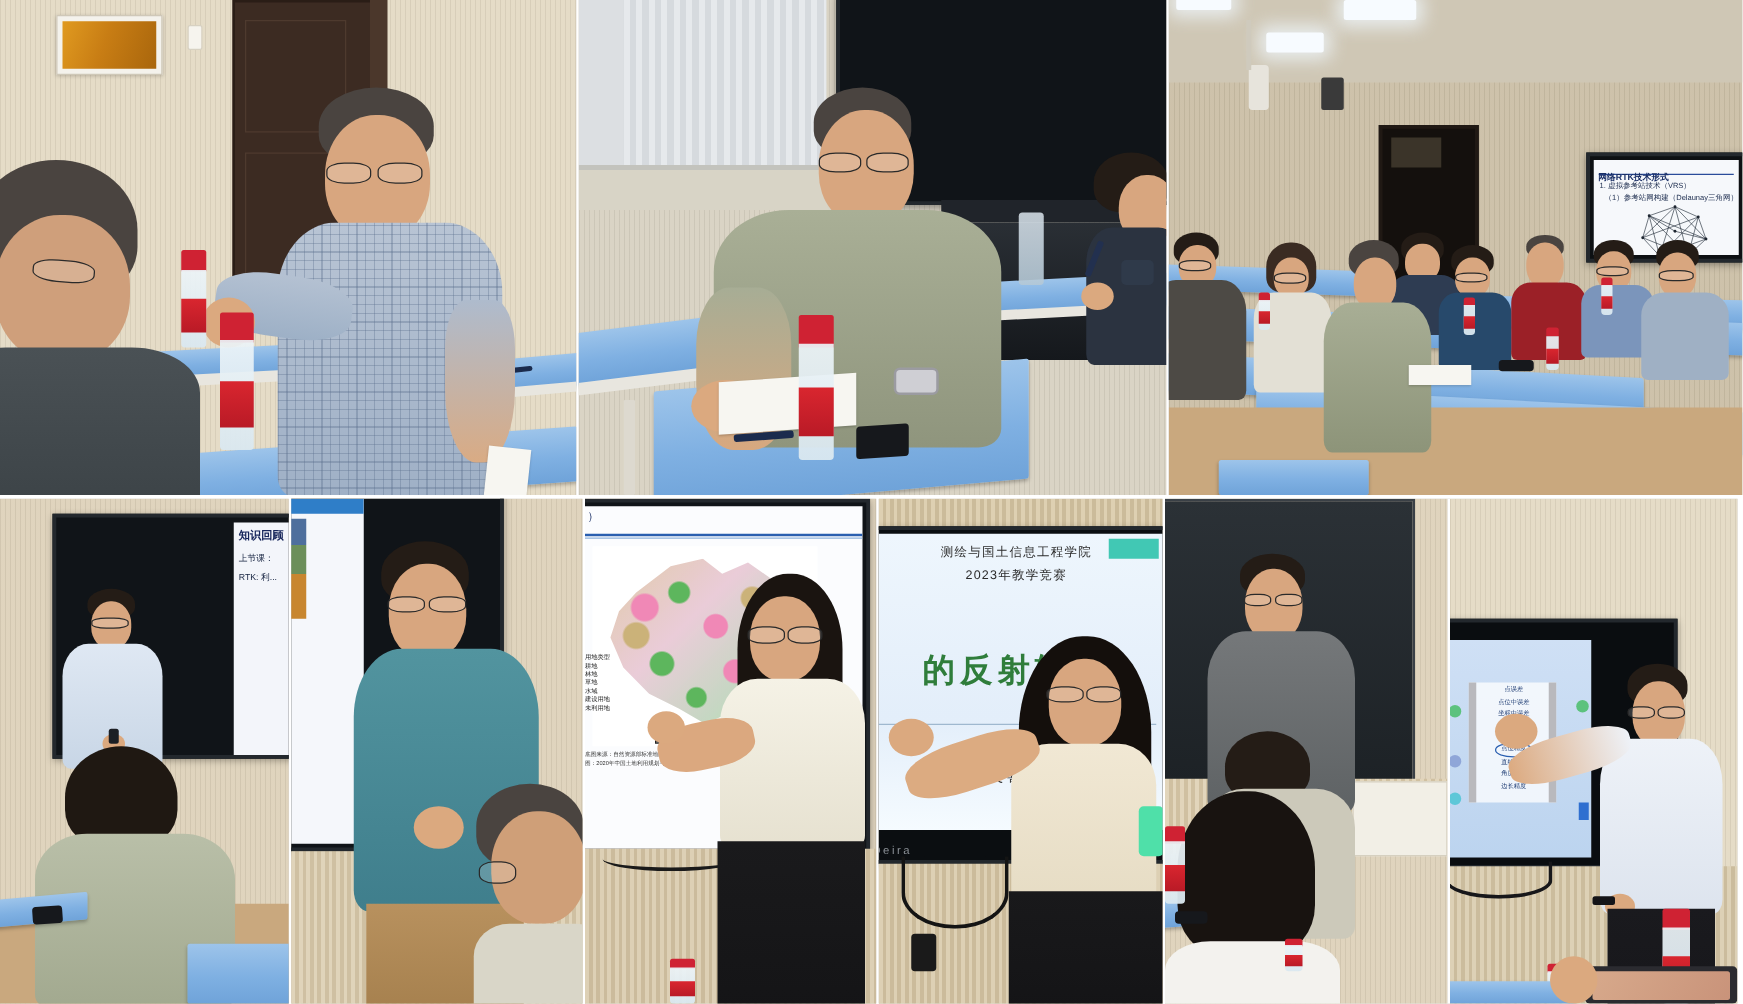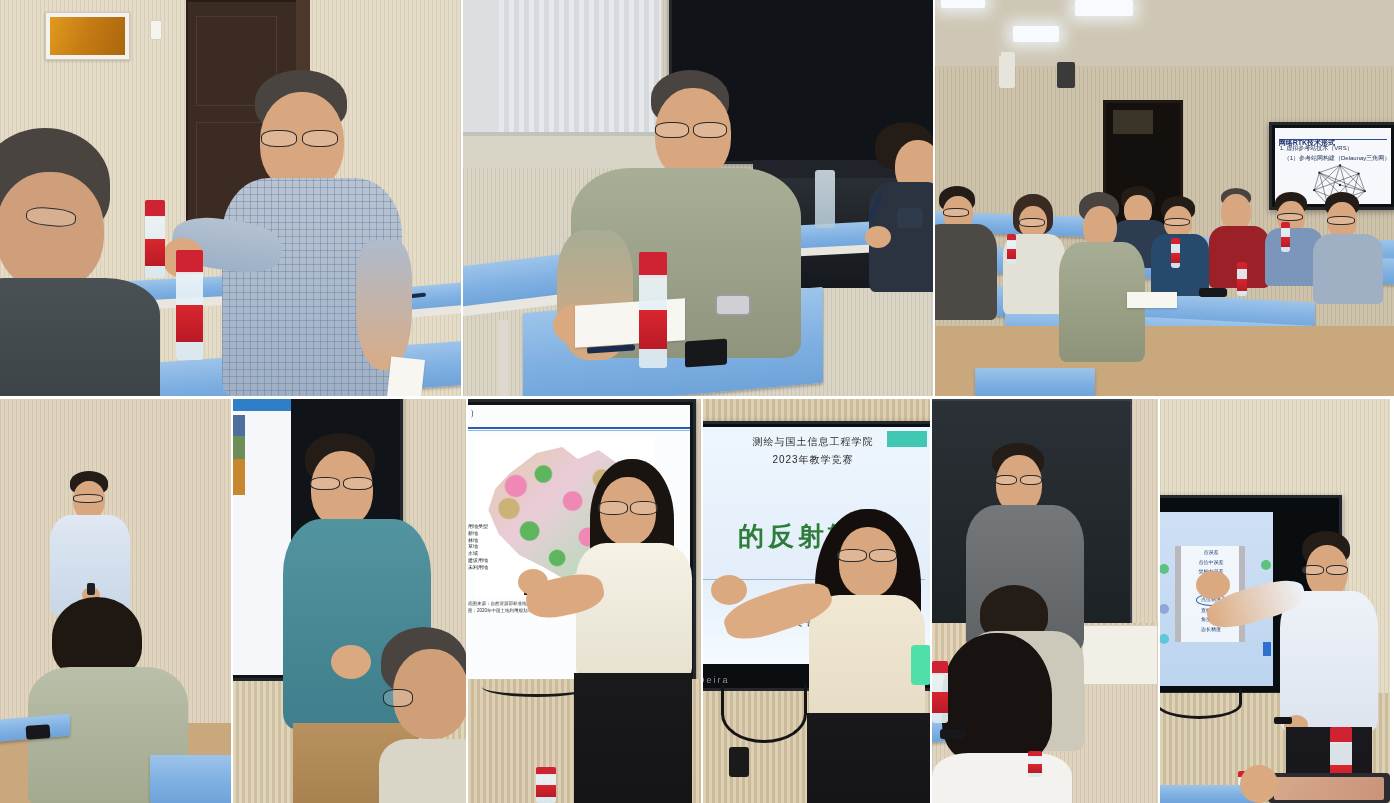--- a/index.html
+++ b/index.html
@@ -394,20 +394,27 @@
       </div>
       <div class="phone" style="left:264px;top:288px;width:28px;height:9px;"></div>
       <div class="paper" style="left:192px;top:292px;width:50px;height:16px;"></div>
     </div>
   </div>
 
   <div class="row row-bottom">
 
     <div class="panel" style="width:231px;height:404px;">
       <div class="wall"></div>
+      <div class="screen" style="left:42px;top:12px;width:200px;height:196px;">
+        <div class="slide" style="left:142px;top:4px;width:58px;height:188px;background:#f3f5fa;padding:4px;">
+          <div style="font-size:9px;font-weight:bold;color:#15245a;white-space:nowrap;">知识回顾</div>
+          <div style="font-size:7px;color:#14213f;margin-top:7px;white-space:nowrap;">上节课：</div>
+          <div style="font-size:7px;color:#14213f;margin-top:5px;white-space:nowrap;">RTK: 利...</div>
+        </div>
+      </div>
       <div class="floor" style="height:80px;"></div>
 
       <div class="person" style="left:42px;top:72px;">
         <div class="hair" style="left:28px;top:0;width:38px;height:24px;"></div>
         <div class="head" style="left:31px;top:10px;width:32px;height:38px;"></div>
         <div class="glasses" style="left:31px;top:23px;width:30px;height:9px;"></div>
         <div class="body" style="left:8px;top:44px;width:80px;height:100px;background:linear-gradient(180deg,#dfe8f3,#c8d6e6);"></div>
         <div style="position:absolute;left:22px;top:140px;width:52px;height:90px;
                     background:linear-gradient(180deg,#3a4a64,#2c3a50);"></div>
         <div class="hand" style="left:40px;top:116px;width:18px;height:16px;"></div>

